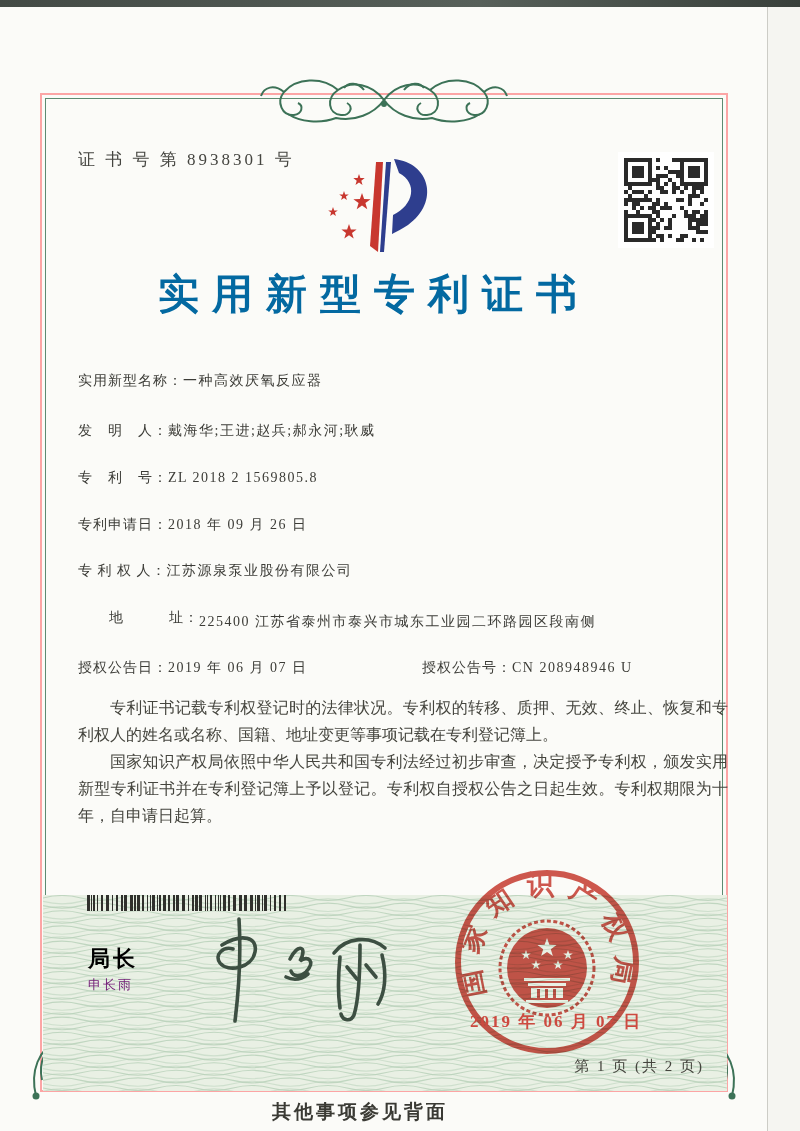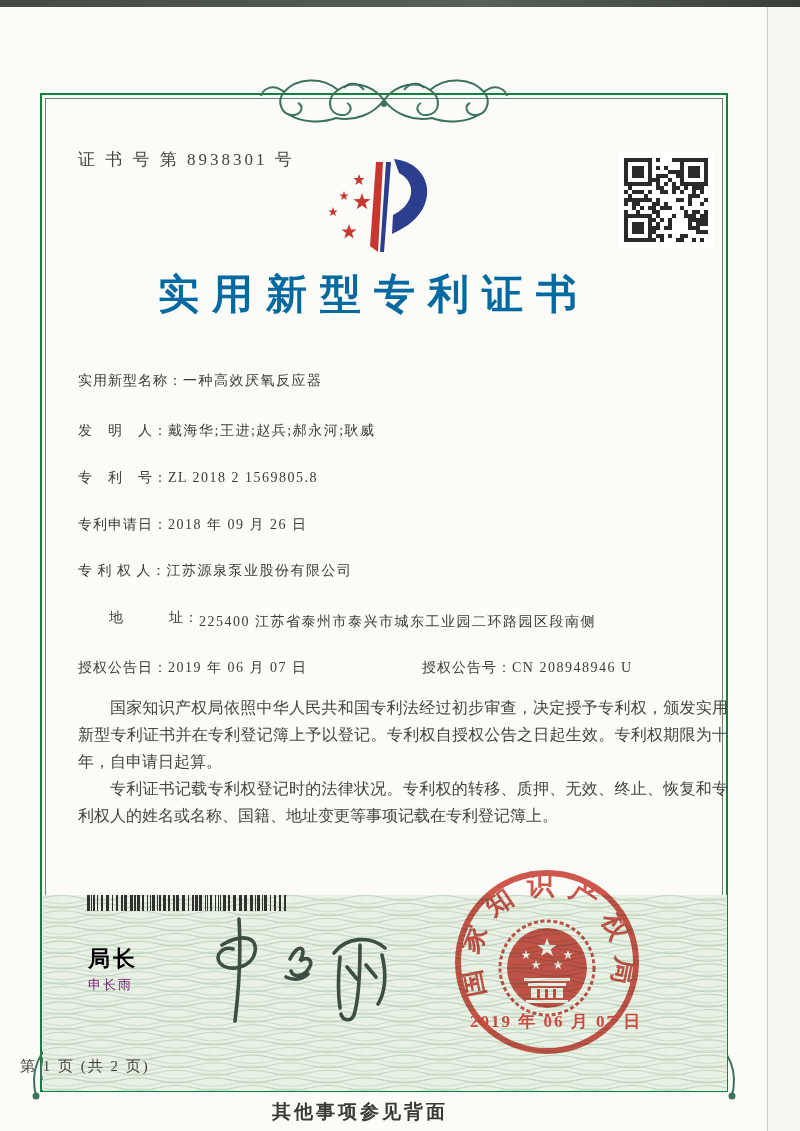--- a/index.html
+++ b/index.html
@@ -9,21 +9,21 @@
     font-family:"Liberation Serif","DejaVu Serif",serif;
     color:#3b3b37;
   }
   .scan-strip-top{position:absolute;left:0;top:0;width:800px;height:7px;
     background:linear-gradient(90deg,#434a45,#57605a 60%,#39403b);}
   .paper-edge-right{position:absolute;top:7px;right:0;width:32px;height:1124px;
     background:#f5f5f1;border-left:1px solid #ccccc6;}
   
   .frame{
     position:absolute;left:40px;top:93px;width:688px;height:999px;
-    border:2px solid #15803d;box-sizing:border-box;
+    border:2px solid #fca5a5;box-sizing:border-box;
   }
   .frame .inner-line{
     position:absolute;left:3px;top:3px;right:3px;bottom:3px;
     border:1px solid #5d8a70;pointer-events:none;
   }
   .orn{position:absolute;stroke:#3c7257;fill:none;}
   .orn-top{left:50%;top:-31px;transform:translateX(-50%);}
   .orn-bl{left:-14px;bottom:-14px;}
   .orn-br{right:-14px;bottom:-14px;transform:scaleX(-1);}
   
@@ -54,21 +54,21 @@
   .sig-title{position:absolute;left:46px;top:849px;font-size:22px;font-weight:600;
     color:#000000;letter-spacing:3px;z-index:3;
     font-family:"Liberation Sans","DejaVu Sans",sans-serif;}
   .sig-name{position:absolute;left:46px;top:881px;font-size:13px;font-weight:400;
     color:#701a75;letter-spacing:2px;z-index:3;
     font-family:"Liberation Sans","DejaVu Sans",sans-serif;}
   .signature{position:absolute;left:150px;top:820px;z-index:3;}
   .seal{position:absolute;left:405px;top:767px;z-index:4;opacity:.92;mix-blend-mode:multiply;}
   .seal-date{position:absolute;left:428px;top:915px;z-index:5;font-size:17px;font-weight:700;
     color:#cd4a40;letter-spacing:2px;white-space:nowrap;}
-  .page-info{position:absolute;left:0;top:962px;width:100%;text-align:left;
+  .page-info{position:absolute;left:0;top:962px;width:100%;text-align:right;
     transform:translateX(-22px);font-size:15px;color:#45453e;letter-spacing:2px;z-index:3;}
   
   .back-note{position:absolute;left:0;top:1099px;width:800px;text-align:center;
     transform:translateX(-40px);font-size:19px;font-weight:700;color:#3a3a34;letter-spacing:3px;}
 </style>
 </head>
 <body>
 
 <div class="scan-strip-top"></div>
 <div class="paper-edge-right"></div>
@@ -277,22 +277,22 @@
   </div>
   <div class="field f-addr">
     <span class="lbl">地　　　址：</span><span class="val">225400 江苏省泰州市泰兴市城东工业园二环路园区段南侧</span>
   </div>
   <div class="field f-grant">
     <span class="lbl">授权公告日：</span><span class="val">2019 年 06 月 07 日</span>
     <span class="pair2"><span class="lbl">授权公告号：</span><span class="val">CN 208948946 U</span></span>
   </div>
 
   <div class="body-text">
+    <p>专利证书记载专利权登记时的法律状况。专利权的转移、质押、无效、终止、恢复和专利权人的姓名或名称、国籍、地址变更等事项记载在专利登记簿上。</p>
     <p>国家知识产权局依照中华人民共和国专利法经过初步审查，决定授予专利权，颁发实用新型专利证书并在专利登记簿上予以登记。专利权自授权公告之日起生效。专利权期限为十年，自申请日起算。</p>
-    <p>专利证书记载专利权登记时的法律状况。专利权的转移、质押、无效、终止、恢复和专利权人的姓名或名称、国籍、地址变更等事项记载在专利登记簿上。</p>
   </div>
 
   <svg id="guilloche" class="guilloche" width="684" height="196" viewBox="0 0 684 196" preserveAspectRatio="none">
       <rect x="0" y="0" width="684" height="196" fill="#e9f0e4"></rect>
       <path d="M0 3.0 q19 -5 38 0 q19 5 38 0 q19 -5 38 0 q19 5 38 0 q19 -5 38 0 q19 5 38 0 q19 -5 38 0 q19 5 38 0 q19 -5 38 0 q19 5 38 0 q19 -5 38 0 q19 5 38 0 q19 -5 38 0 q19 5 38 0 q19 -5 38 0 q19 5 38 0 q19 -5 38 0 q19 5 38 0" fill="none" stroke="#b8d1ba" stroke-width="1.1" opacity="0.85"></path>
       <path d="M0 10.6 q19 5 38 0 q19 -5 38 0 q19 5 38 0 q19 -5 38 0 q19 5 38 0 q19 -5 38 0 q19 5 38 0 q19 -5 38 0 q19 5 38 0 q19 -5 38 0 q19 5 38 0 q19 -5 38 0 q19 5 38 0 q19 -5 38 0 q19 5 38 0 q19 -5 38 0 q19 5 38 0 q19 -5 38 0" fill="none" stroke="#b8d1ba" stroke-width="1.1" opacity="0.85"></path>
       <path d="M0 18.2 q19 -5 38 0 q19 5 38 0 q19 -5 38 0 q19 5 38 0 q19 -5 38 0 q19 5 38 0 q19 -5 38 0 q19 5 38 0 q19 -5 38 0 q19 5 38 0 q19 -5 38 0 q19 5 38 0 q19 -5 38 0 q19 5 38 0 q19 -5 38 0 q19 5 38 0 q19 -5 38 0 q19 5 38 0" fill="none" stroke="#b8d1ba" stroke-width="1.1" opacity="0.85"></path>
       <path d="M0 25.8 q19 5 38 0 q19 -5 38 0 q19 5 38 0 q19 -5 38 0 q19 5 38 0 q19 -5 38 0 q19 5 38 0 q19 -5 38 0 q19 5 38 0 q19 -5 38 0 q19 5 38 0 q19 -5 38 0 q19 5 38 0 q19 -5 38 0 q19 5 38 0 q19 -5 38 0 q19 5 38 0 q19 -5 38 0" fill="none" stroke="#b8d1ba" stroke-width="1.1" opacity="0.85"></path>
       <path d="M0 33.4 q19 -5 38 0 q19 5 38 0 q19 -5 38 0 q19 5 38 0 q19 -5 38 0 q19 5 38 0 q19 -5 38 0 q19 5 38 0 q19 -5 38 0 q19 5 38 0 q19 -5 38 0 q19 5 38 0 q19 -5 38 0 q19 5 38 0 q19 -5 38 0 q19 5 38 0 q19 -5 38 0 q19 5 38 0" fill="none" stroke="#b8d1ba" stroke-width="1.1" opacity="0.85"></path>
       <path d="M0 41.0 q19 5 38 0 q19 -5 38 0 q19 5 38 0 q19 -5 38 0 q19 5 38 0 q19 -5 38 0 q19 5 38 0 q19 -5 38 0 q19 5 38 0 q19 -5 38 0 q19 5 38 0 q19 -5 38 0 q19 5 38 0 q19 -5 38 0 q19 5 38 0 q19 -5 38 0 q19 5 38 0 q19 -5 38 0" fill="none" stroke="#b8d1ba" stroke-width="1.1" opacity="0.85"></path>

